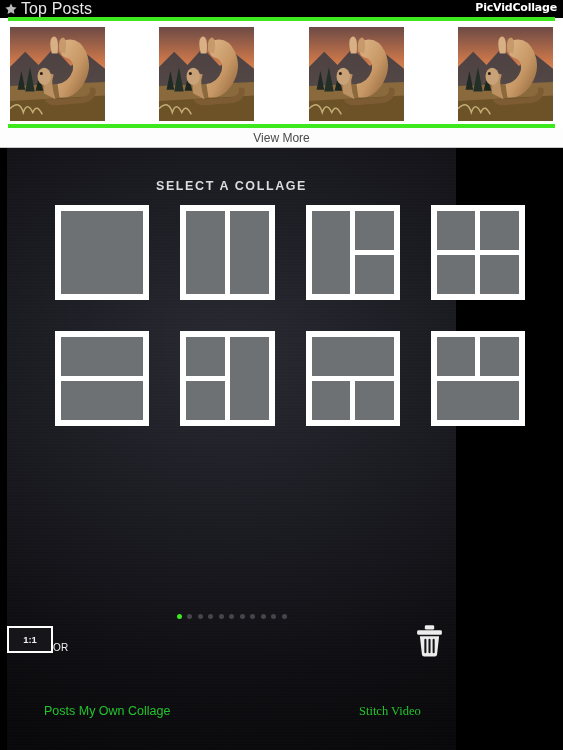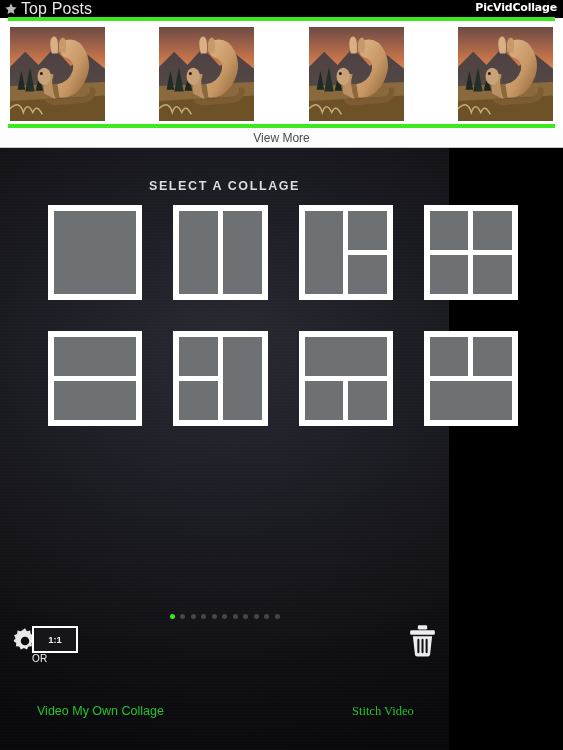--- a/index.html
+++ b/index.html
@@ -50,21 +50,21 @@
   }
   #view-more-bar {
     position:absolute; left:0; top:128px; width:563px; height:20px;
     background:#fdfdfd; border-bottom:1px solid #c8c8c8;
     display:flex; align-items:center; justify-content:center;
   }
   #view-more-label { color:#4a4a4a; font-size:12px; }
 
   
   #main-area {
-    position:absolute; left:0; top:148px; width:449px; height:602px;
+    position:absolute; left:7px; top:148px; width:449px; height:602px;
     background:
       radial-gradient(ellipse 520px 420px at 50% 34%, #2a2a33 0%, #1b1b22 42%, #101014 74%, #09090c 100%);
   }
   #noise-overlay {
     position:absolute; inset:0; opacity:.5; pointer-events:none;
     background-image:
       repeating-linear-gradient(0deg, rgba(255,255,255,.022) 0 1px, transparent 1px 3px),
       repeating-linear-gradient(90deg, rgba(0,0,0,.05) 0 1px, transparent 1px 3px);
   }
   #select-collage-title {
@@ -102,21 +102,21 @@
   #settings-button {
     position:absolute; left:10px; top:478px;
     width:30px; height:30px; cursor:pointer;
   }
   #trash-button {
     position:absolute; right:10px; top:474px;
     width:33px; height:38px; cursor:pointer;
   }
   #ratio-block {
     position:absolute; top:478px; left:0; width:100%;
-    display:flex; flex-direction:column; align-items:flex-start;padding-left:32px;
+    display:flex; flex-direction:row; align-items:flex-end;
   }
   #ratio-button {
     width:46px; height:27px; border:2px solid #ffffff;
     background:#16161a; color:#f0f0f0; font-size:9.5px;
     display:flex; align-items:center; justify-content:center;
     cursor:pointer; font-weight:bold;
   }
   #or-label { color:#efefef; font-size:10px; margin-top:0; letter-spacing:.3px; }
   #make-own-link {
     position:absolute; left:37px; top:556px;
@@ -349,15 +349,15 @@
 
   <div id="trash-button">
     <svg viewBox="0 0 24 26" width="33" height="38">
       <rect x="8.6" y="1.5" width="6.8" height="3.2" rx="1" fill="#ededed"></rect>
       <rect x="3" y="5.2" width="18" height="3.3" rx="1" fill="#ededed"></rect>
       <path d="M5 9.6h14l-1.5 13.2a1.6 1.6 0 0 1-1.6 1.4H8.1a1.6 1.6 0 0 1-1.6-1.4z" fill="#ededed"></path>
       <path d="M9 12.2v9M12 12.2v9M15 12.2v9" stroke="#141418" stroke-width="1.5" stroke-linecap="round"></path>
     </svg>
   </div>
 
-  <div id="make-own-link">Video My Own Collage</div>
+  <div id="make-own-link">Posts My Own Collage</div>
   <div id="stitch-video-link">Stitch Video</div>
 </div>
 
 </body></html>

